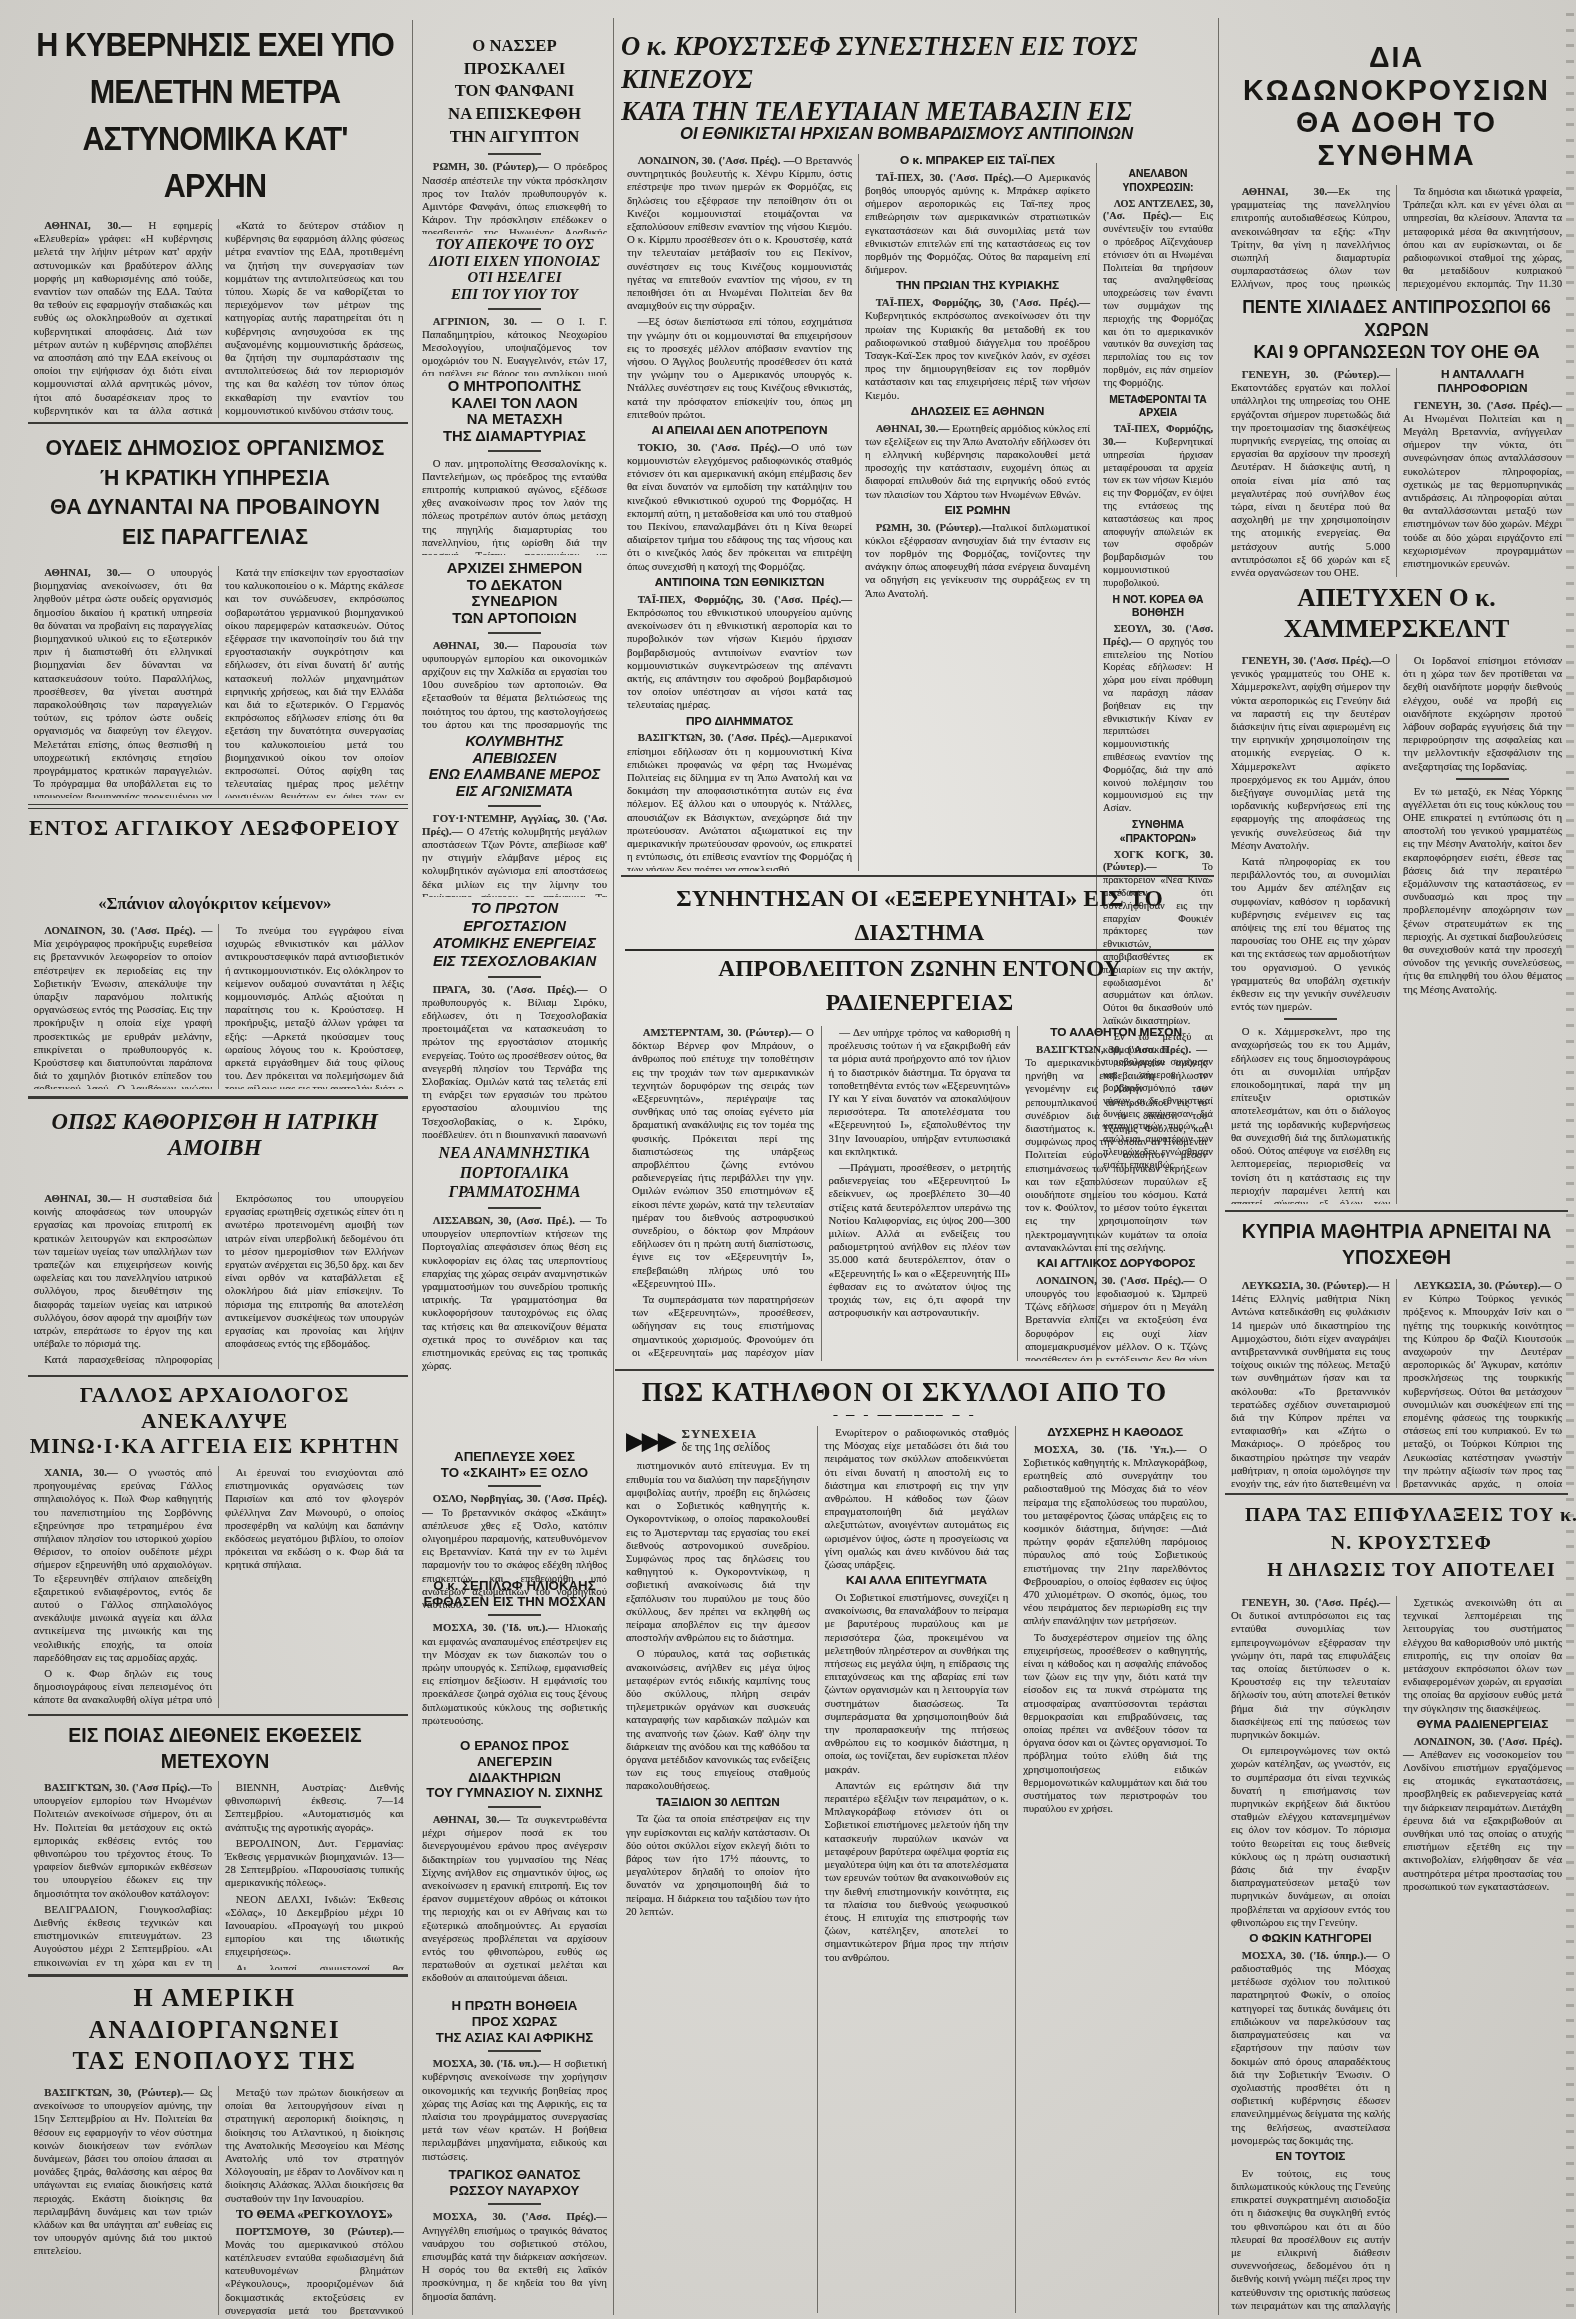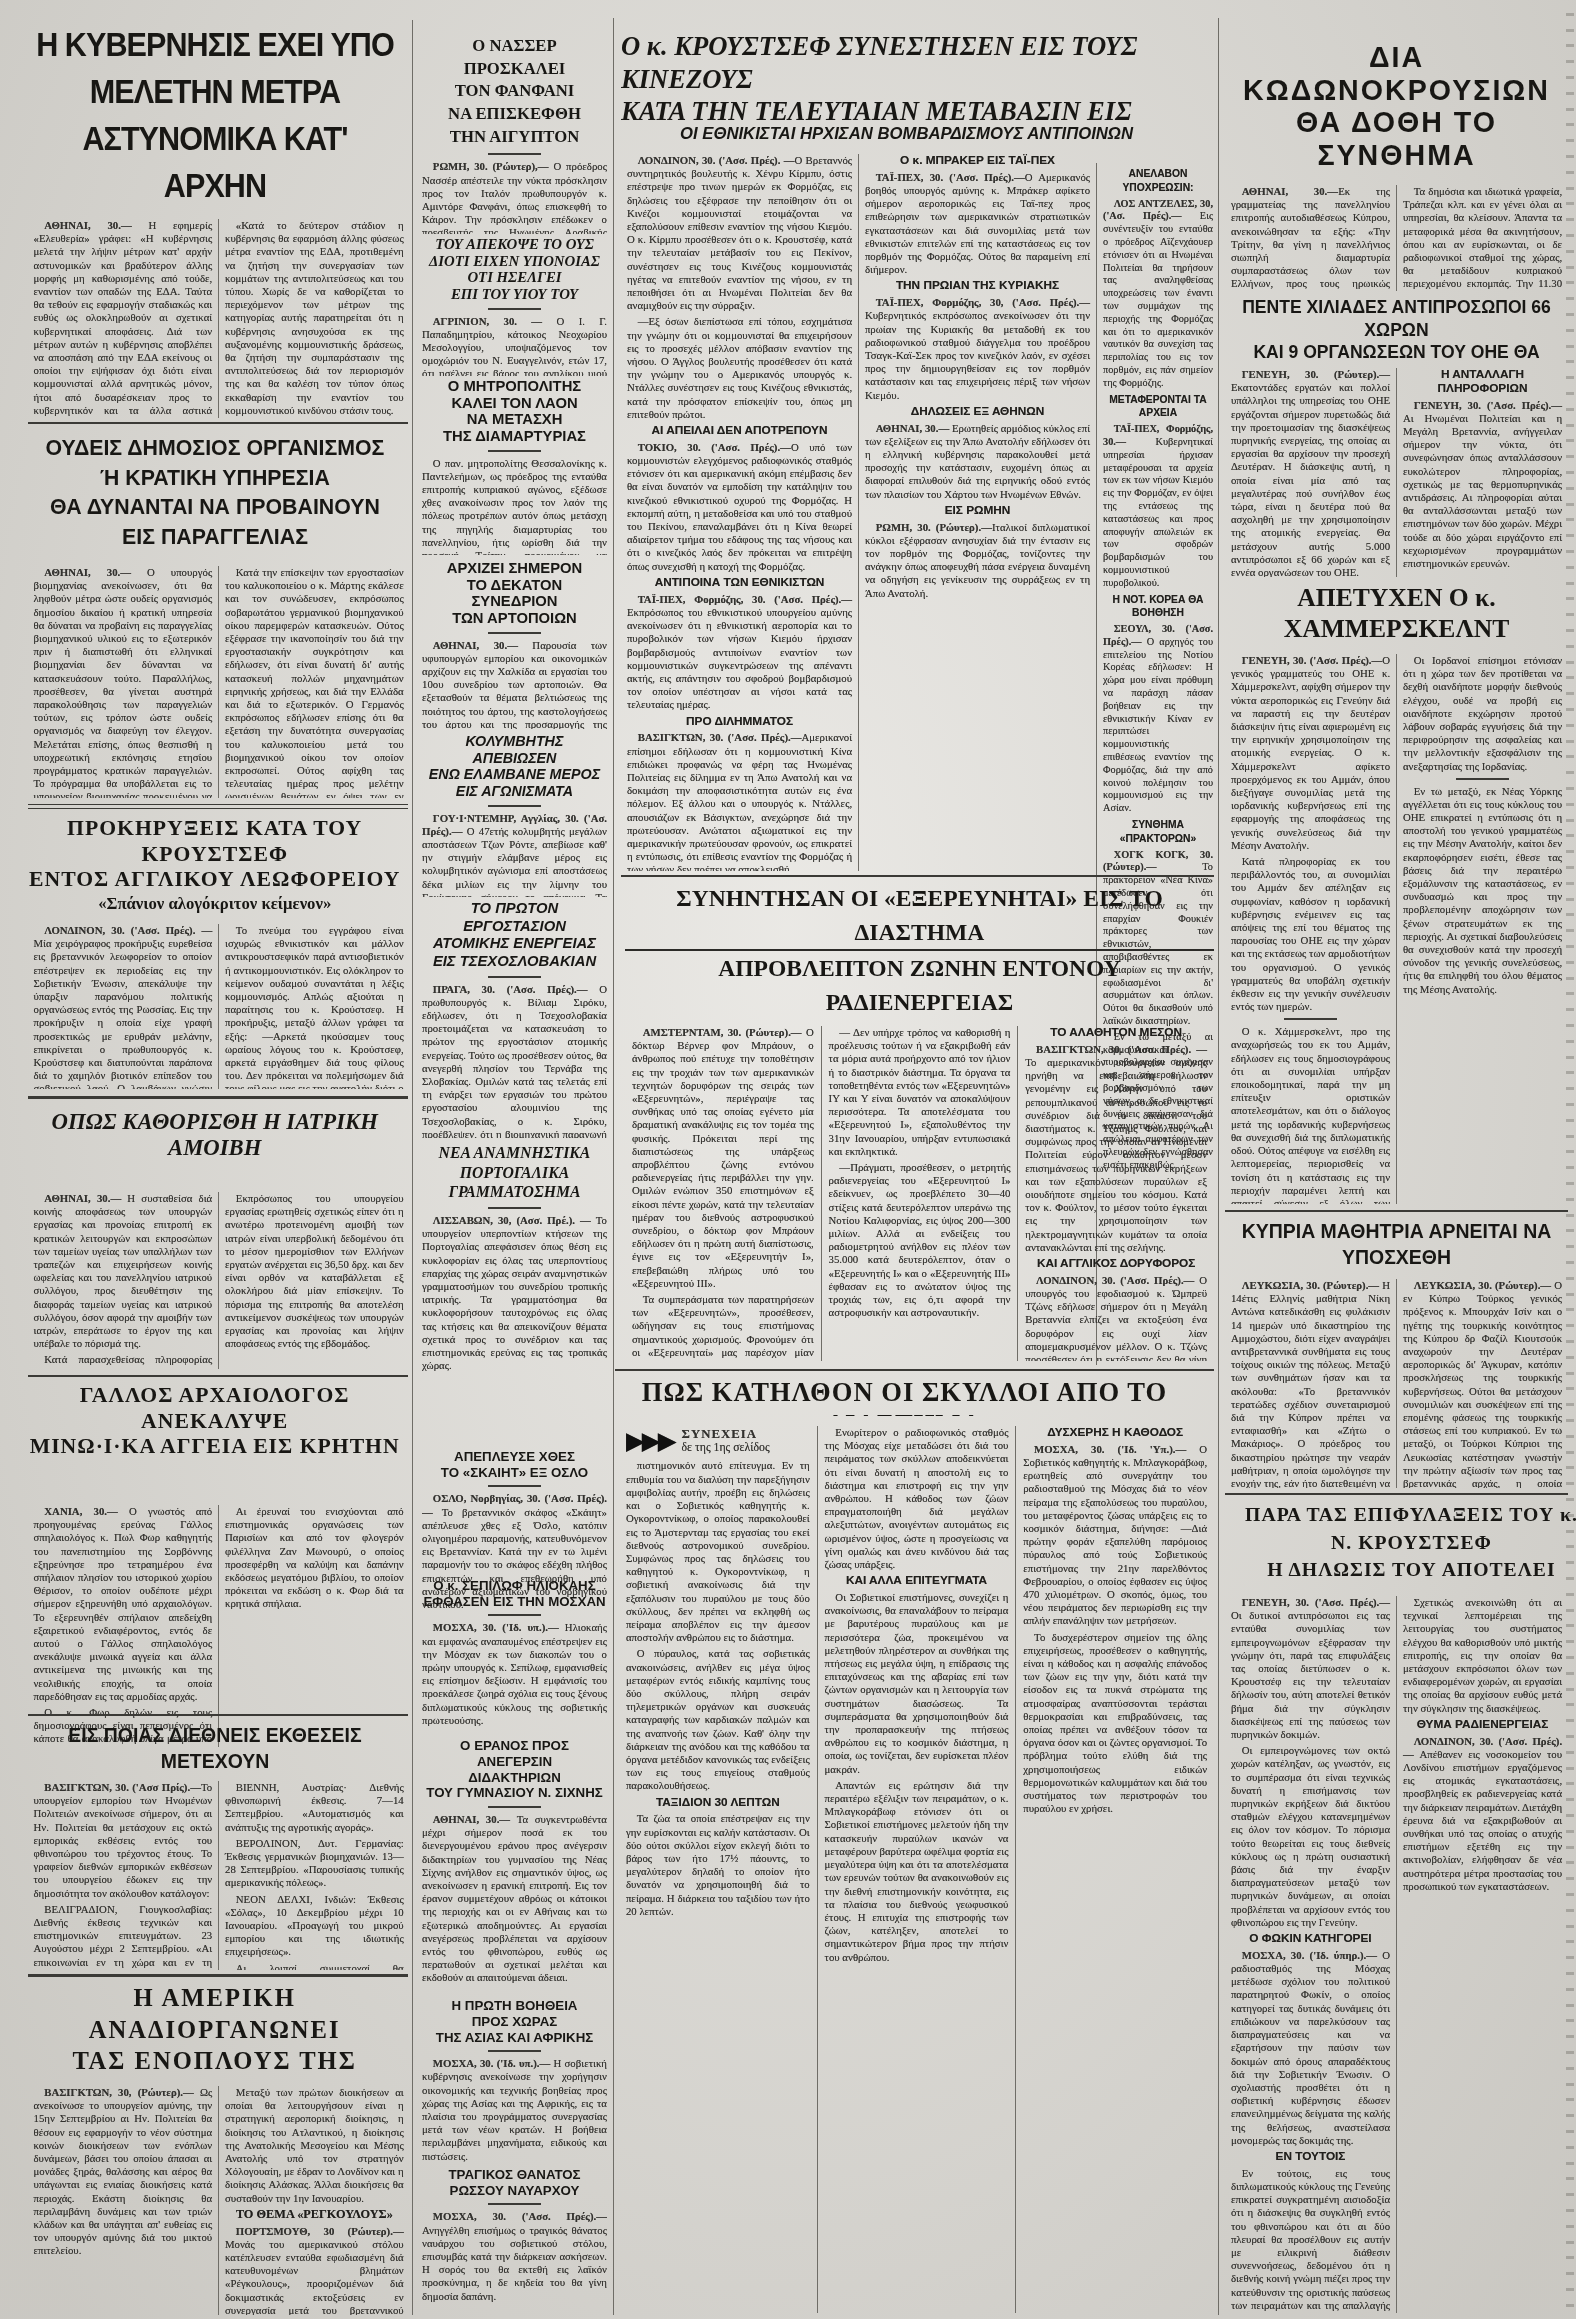--- a/index.html
+++ b/index.html
@@ -86,21 +86,20 @@
 
       </div>
       <div class="col">
           <p>Κατά την επίσκεψιν των εργοστασίων του καλυκοποιείου ο κ. Μάρτης εκάλεσε και τον συνώδευσεν, εκπρόσωπος σοβαρωτάτου γερμανικού βιομηχανικού οίκου παρεμφερών κατασκευών. Ούτος εξέφρασε την ικανοποίησίν του διά την εργοστασιακήν συγκρότησιν και εδήλωσεν, ότι είναι δυνατή δι' αυτής κατασκευή πολλών μηχανημάτων ειρηνικής χρήσεως, και διά την Ελλάδα και διά το εξωτερικόν. Ο Γερμανός εκπρόσωπος εδήλωσεν επίσης ότι θα εξετάση την δυνατότητα συνεργασίας του καλυκοποιείου μετά του βιομηχανικού οίκου τον οποίον εκπροσωπεί. Ούτος αφίχθη τας τελευταίας ημέρας προς μελέτην ωρισμένων θεμάτων εν όψει των εν Βόννη συζητήσεων μεταξύ Ελλάδος και Δυτικής Γερμανίας.</p>
         </div>
     </div>
   </div>
   <div class="rl dbl" style="left:27.6px;top:804px;width:380px;"></div>
 
   <div class="sec hl hS" style="left:21.7px;top:816px;width:386px;height:77px;font-size:21.7px;line-height:25.6px;letter-spacing:1px;">
-    <span class="ln">ΠΡΟΚΗΡΥΞΕΙΣ ΚΑΤΑ ΤΟΥ ΚΡΟΥΣΤΣΕΦ</span>
     <span class="ln">ΕΝΤΟΣ ΑΓΓΛΙΚΟΥ ΛΕΩΦΟΡΕΙΟΥ</span>
 
   </div>
   <div class="sec hl hS" style="left:21.7px;top:894px;width:386px;height:23.6px;font-size:16.7px;line-height:19.7px;">
     <span class="ln">«Σπάνιον αλογόκριτον κείμενον»</span>
   </div>
   <div class="sec bt" style="left:27.6px;top:924px;width:382px;height:165px;">
     <div class="twoCol">
       <div class="col">
         <p class="np"><b class="dl">ΛΟΝΔΙΝΟΝ, 30. ('Ασσ. Πρές). — </b><span>Μία χειρόγραφος προκήρυξις ευρεθείσα εις βρεταννικόν λεωφορείον το οποίον επέστρεψεν εκ περιοδείας εις την Σοβιετικήν Ένωσιν, απεκάλυψε την ύπαρξιν παρανόμου πολιτικής οργανώσεως εντός της Ρωσσίας. Εις την προκήρυξιν η οποία είχε γραφή προσεκτικώς με ερυθράν μελάνην, επικρίνεται ο πρωθυπουργός κ. Κρούστσεφ και διατυπούνται παράπονα διά το χαμηλόν βιοτικόν επίπεδον του σοβιετικού λαού. Ο λαμβάνων γνώσιν της προκηρύξεως παροτρύνεται όπως αντιγράψη και όπως διανείμη αυτήν περαιτέρω. «Διανείματε τας προκηρύξεις. Όσον περισσότεραι προκηρύξεις υπάρχουν τόσον ταχύτερον θα έχωμεν καλυτέραν ζωήν», αναγράφεται εις αυτάς.</span></p>
@@ -128,21 +127,21 @@
         </div>
     </div>
   </div>
   <div class="rl" style="left:27.6px;top:1375px;width:380px;"></div>
 
   <div class="sec hl hS" style="left:21.7px;top:1383px;width:386px;height:79px;font-size:21.7px;line-height:25.6px;letter-spacing:1px;">
     <span class="ln">ΓΑΛΛΟΣ ΑΡΧΑΙΟΛΟΓΟΣ ΑΝΕΚΑΛΥΨΕ</span>
     <span class="ln">ΜΙΝΩ·Ι·ΚΑ ΑΓΓΕΙΑ ΕΙΣ ΚΡΗΤΗΝ</span>
     <span class="ln">ΕΞΕΡΕΥΝΗΣΑΣ ΜΕΓΑΛΟΝ ΣΠΗΛΑΙΟΝ</span>
   </div>
-  <div class="sec bt" style="left:27.6px;top:1466px;width:382px;height:242px;margin-top:39px;">
+  <div class="sec bt" style="left:27.6px;top:1466px;width:382px;height:242px;">
     <div class="twoCol">
       <div class="col">
         <p class="np"><b class="dl">ΧΑΝΙΑ, 30.— </b><span>Ο γνωστός από προηγουμένας ερεύνας Γάλλος σπηλαιολόγος κ. Πωλ Φωρ καθηγητής του πανεπιστημίου της Σορβόννης εξηρεύνησε προ τετραημέρου ένα σπήλαιον πλησίον του ιστορικού χωρίου Θέρισον, το οποίον ουδέποτε μέχρι σήμερον εξηρευνήθη υπό αρχαιολόγων. Το εξερευνηθέν σπήλαιον απεδείχθη εξαιρετικού ενδιαφέροντος, εντός δε αυτού ο Γάλλος σπηλαιολόγος ανεκάλυψε μινωικά αγγεία και άλλα αντικείμενα της μινωικής και της νεολιθικής εποχής, τα οποία παρεδόθησαν εις τας αρμοδίας αρχάς.</span></p>
         <p>Ο κ. Φωρ δηλών εις τους δημοσιογράφους είναι πεπεισμένος ότι κάποτε θα ανακαλυφθή ολίγα μέτρα υπό την γην ένα μινωικόν ανάκτορον πλησίον των Χανίων ανάλογον με τα ανάκτορα της Κνωσσού ή των Μαλλίων. Σημειωτέον, ότι ο κ. Φωρ ανεκάλυψε πέρυσι εντός σπηλαίου πλησίον του χωρίου Βρύσες Κυδωνίας σημαντικά νεολιθικά ευρήματα. Ο κ. Φωρ επισκέπτεται την Κρήτην διά πέμπτον κατά σειράν έτος, εξερευνήσας μέχρι τούδε άνω των διακοσίων σπηλαίων εκ των χιλίων τα οποία υπάρχουν εν συνόλω. Εις αυτόν οφείλεται, εξ άλλου, η ανακάλυψις σημαντικών ευρημάτων εις διάφορα σημεία της νήσου.</p>
       </div>
       <div class="col">
           <p>Αι έρευναί του ενισχύονται από επιστημονικάς οργανώσεις των Παρισίων και από τον φλογερόν φιλέλληνα Ζαν Μωνουρύ, ο οποίος προσεφέρθη να καλύψη και δαπάνην εκδόσεως μεγατόμου βιβλίου, το οποίον πρόκειται να εκδώση ο κ. Φωρ διά τα κρητικά σπήλαια.</p>
         </div>
     </div>
   </div>

